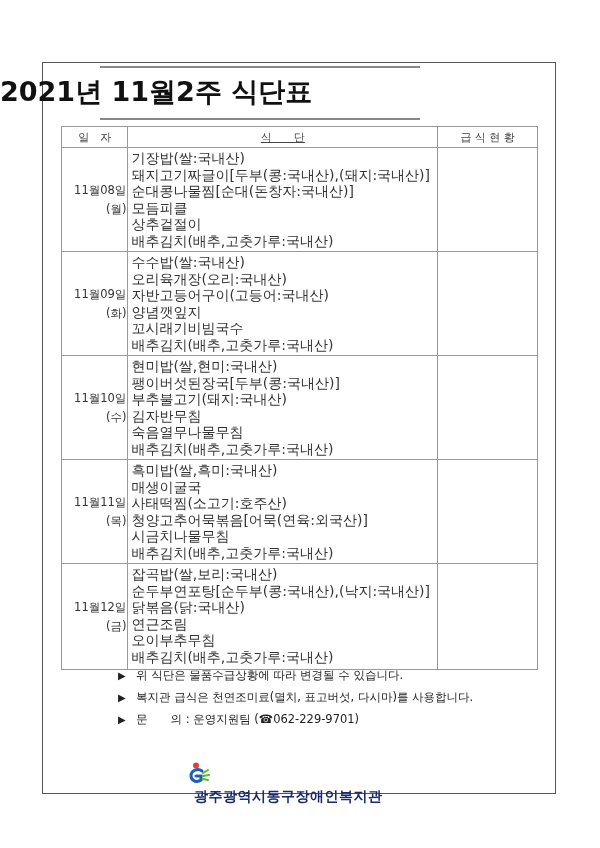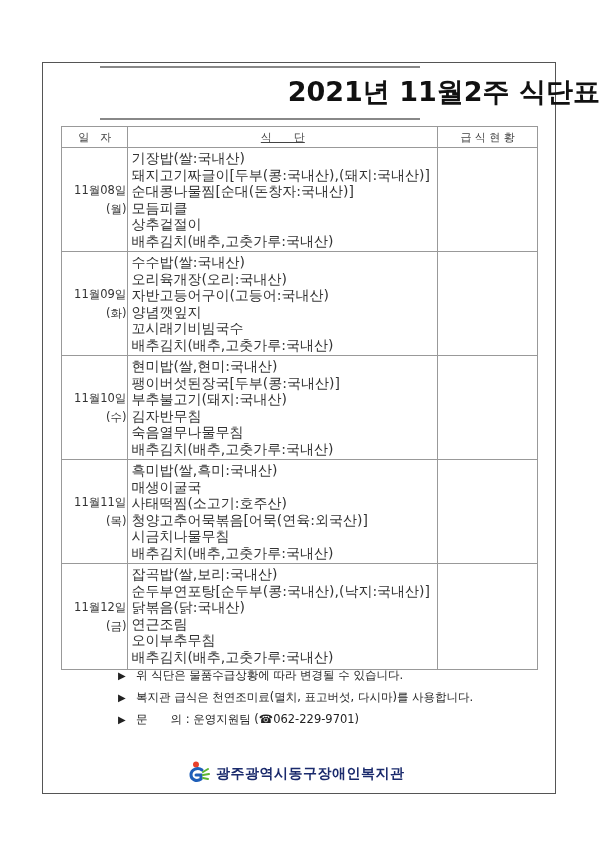--- a/index.html
+++ b/index.html
@@ -1,32 +1,32 @@
 <!DOCTYPE html>
 <html><head>
 <meta charset="utf-8">
 <style>
   html, body { margin:0; padding:0; background:#ffffff; }
   body { width:600px; height:848px; position:relative; font-family:"DejaVu Sans", sans-serif; color:#222; }
   .frame { position:absolute; left:42px; top:62px; width:514px; height:732px; border:1.5px solid #555; box-sizing:border-box; }
   .title-line { position:absolute; left:100px; width:320px; height:2px; background:#888; }
-  .title { position:absolute; left:0; right:0; top:74px; text-align:right; font-family:"DejaVu Sans", sans-serif; font-weight:bold; font-size:27px; color:#111; letter-spacing:0px; }
+  .title { position:absolute; left:0; right:0; top:74px; text-align:left; font-family:"DejaVu Sans", sans-serif; font-weight:bold; font-size:27px; color:#111; letter-spacing:0px; }
   table.menu { position:absolute; left:61px; top:126px; width:477px; border-collapse:collapse; font-size:11px; color:#333;padding-left:43px; }
   table.menu th, table.menu td { border:1px solid #999; }
   table.menu th { height:20px; font-weight:normal; font-size:11px; color:#444; text-align:center; padding:0; }
   .col-date { width:66px; }
   .col-menu { width:309px;text-decoration:underline; }
   .col-status { width:100px; }
   td.date { text-align:right; vertical-align:middle; line-height:19px; font-size:11.5px; }
   td.items { vertical-align:top; padding:2px 0 2px 3px; }
   td.items div { line-height:16.5px; height:16.5px; white-space:nowrap; font-size:14px; }
   .notes { position:absolute; left:118px; top:664px; font-size:11.5px; color:#222; }
   .note { height:22px; line-height:22px; white-space:nowrap; }
   .bullet { display:inline-block; width:18px; font-size:10px; }
-  .org { position:absolute; left:188px; top:762px; height:24px; display:flex; align-items:center; }
+  .org { position:absolute; left:188px; top:762px; height:24px; display:flex; align-items:flex-start;flex-direction:column; }
   .org-name { font-weight:bold; font-size:14px; color:#1a2a6c; margin-left:6px; letter-spacing:0.5px; }
 </style>
 </head>
 <body>
 
 <div class="frame"></div>
 
 <div class="title-line" style="top:66px;"></div>
 <div class="title-line" style="top:118px;"></div>
 <div class="title">2021년 11월2주 식단표</div>

